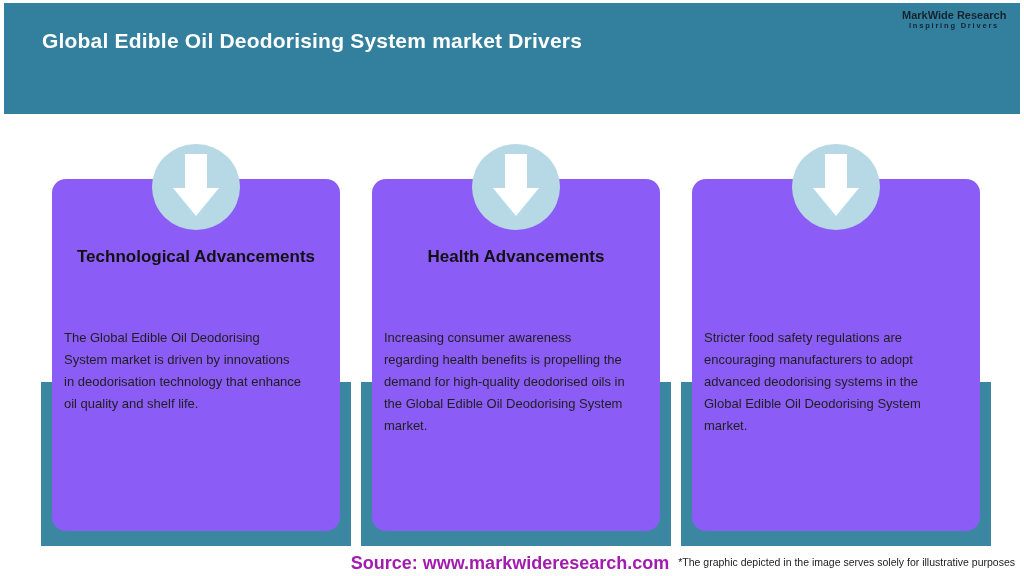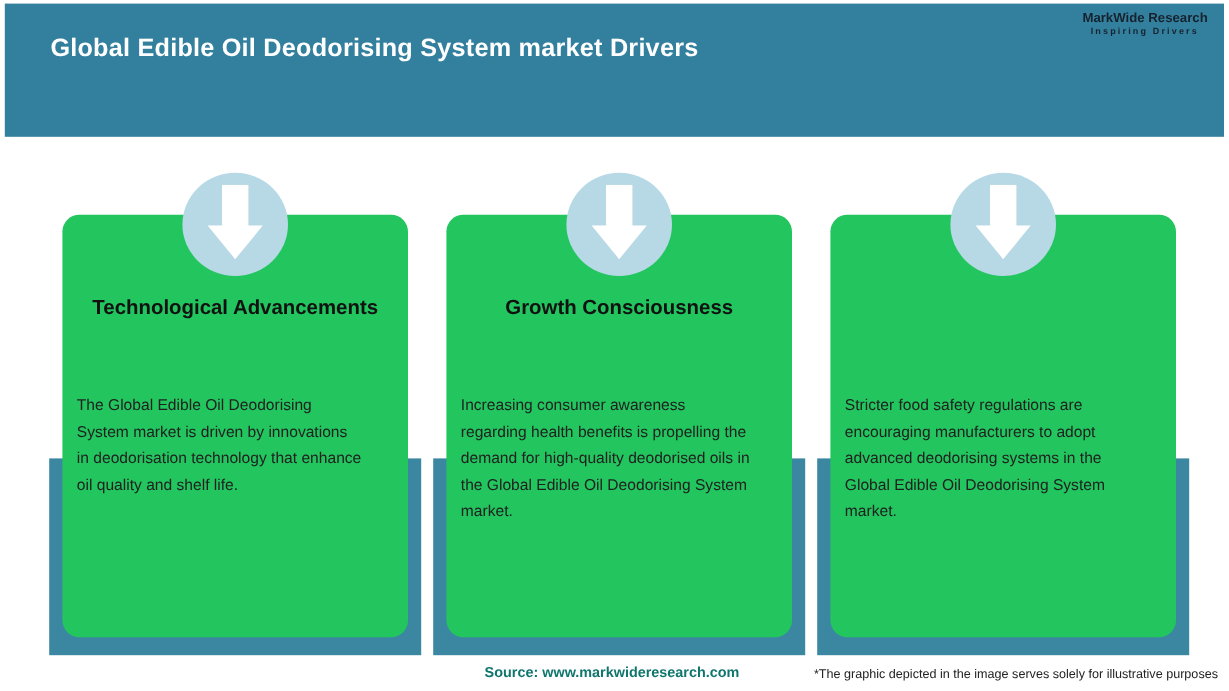--- a/index.html
+++ b/index.html
@@ -78,21 +78,21 @@
   .sleeve {
     position: absolute;
     left: 0; top: 382px;
     width: 310px; height: 164px;
     background: #3b87a2;
   }
   .card {
     position: absolute;
     left: 11px; top: 179px;
     width: 288px; height: 352px;
-    background: #22c55e;
+    background: #8b5cf6;
     border-radius: 14px;
   }
   .card-title {
     position: absolute;
     left: 0; right: 0; top: 68px;
     text-align: center;
     font-size: 17px;
     font-weight: bold;
     color: #111111;
   }
@@ -114,23 +114,23 @@
     align-items: center;
     justify-content: center;
   }
   .circle svg { display: block; margin-top: -4px; }
 
   
   .footer-source {
     position: absolute;
     left: 0; right: 4px; top: 553px;
     text-align: center;
-    font-size: 12px;
+    font-size: 18px;
     font-weight: bold;
-    color: #0f766e;
+    color: #a21caf;
   }
   .footer-disclaimer {
     position: absolute;
     right: 9px; top: 556px;
     font-size: 10.5px;
     color: #222222;
   }
 </style>
 </head>
 <body>
@@ -155,21 +155,21 @@
   <div class="circle">
     <svg width="46" height="62" viewBox="0 0 46 62">
       <path d="M12 0 h22 v34 h12 L23 62 0 34 h12 z" fill="#ffffff"></path>
     </svg>
   </div>
 </div>
 
 <div class="group group-2">
   <div class="sleeve"></div>
   <div class="card">
-    <div class="card-title">Growth Consciousness</div>
+    <div class="card-title">Health Advancements</div>
     <div class="card-text">Increasing consumer awareness
 regarding health benefits is propelling the
 demand for high-quality deodorised oils in
 the Global Edible Oil Deodorising System
 market.</div>
   </div>
   <div class="circle">
     <svg width="46" height="62" viewBox="0 0 46 62">
       <path d="M12 0 h22 v34 h12 L23 62 0 34 h12 z" fill="#ffffff"></path>
     </svg>

